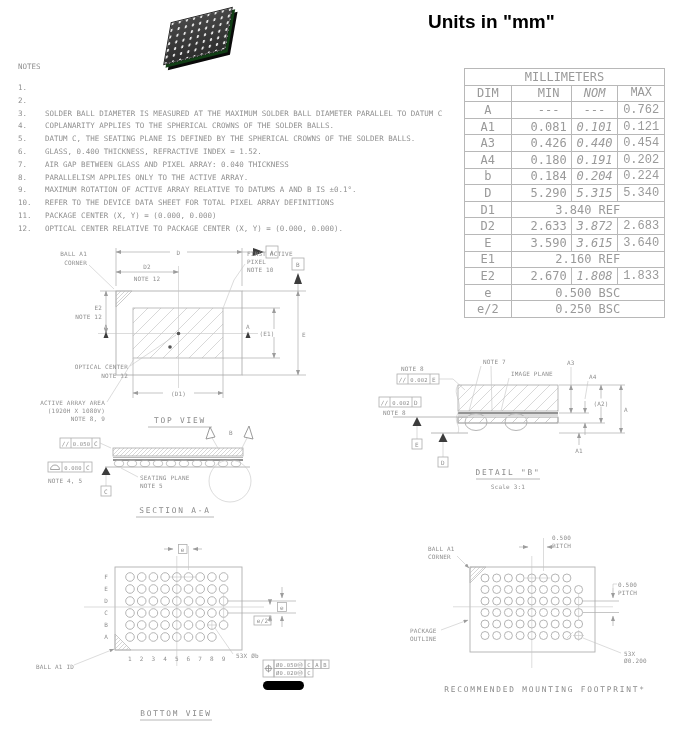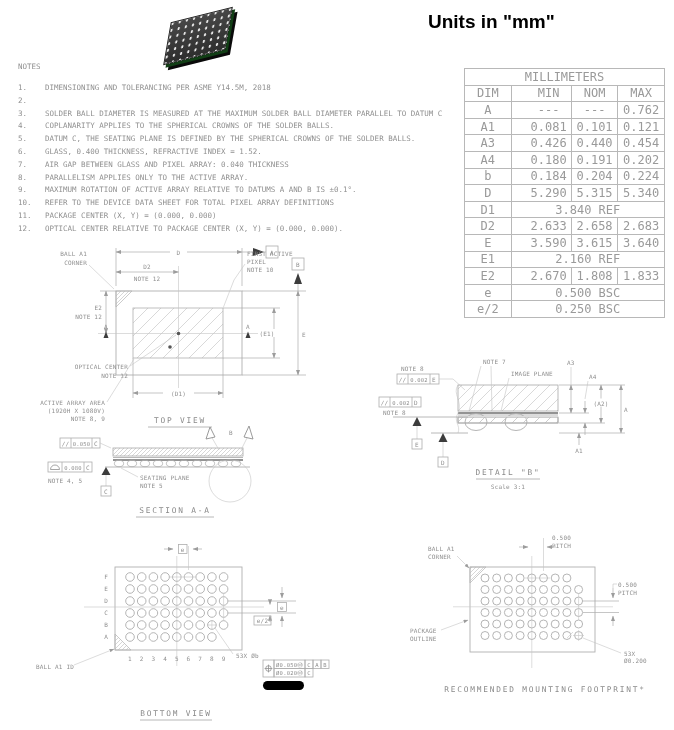--- a/index.html
+++ b/index.html
@@ -20,21 +20,21 @@
   
   #notes{position:absolute;left:18px;top:62px;width:450px;color:#909090;font-size:7.5px;}
   #notes .hd{margin-bottom:11px;}
   .note-row{display:flex;line-height:12.8px;}
   .note-num{width:27px;flex:none;}
   
   #dim-table{position:absolute;left:464px;top:68px;width:201px;border-collapse:collapse;
     font-size:12px;color:#9a9a9a;}
   #dim-table td{border:1px solid #b8b8b8;text-align:center;height:15.6px;padding:0;}
   #dim-table td.c1{width:54px;text-align:center;} #dim-table td.c2{width:47px;padding-left:15px;}
-  #dim-table td.c3{width:49px;} #dim-table td.c4{width:49px;}
+  #dim-table td.c3{width:49px;font-style:italic;} #dim-table td.c4{width:49px;font-family:Liberation Mono, monospace;}
   
   svg{position:absolute;overflow:visible;}
   svg text{font-family:"DejaVu Sans Mono",monospace;fill:#8f8f8f;font-size:6px;letter-spacing:.2px;}
   svg text.t55{font-size:5.5px;}
   svg text.vtitle{font-size:7.8px;letter-spacing:1.8px;fill:#8a8a8a;}
   .ln{stroke:#b0b0b0;stroke-width:.9;fill:none;}
   .thin{stroke:#c4c4c4;stroke-width:.6;fill:none;}
   .dim{stroke:#adadad;stroke-width:.7;fill:none;}
   .darkln{stroke:#6f6f6f;stroke-width:1.3;fill:none;}
   .boxed{stroke:#adadad;fill:none;stroke-width:.8;}
@@ -52,21 +52,20 @@
   <div class="top"></div>
 </div>
 
 <div id="main-title">Units in "mm"</div>
 
 <div id="notes">
   <div class="hd">NOTES</div>
   <div id="notes-list">
       <div class="note-row">
         <span class="note-num">1.</span>
-        <span>DIMENSIONING AND TOLERANCING PER ASME Y14.5M, 2018</span>
       </div>
       <div class="note-row">
         <span class="note-num">2.</span>
       </div>
       <div class="note-row">
         <span class="note-num">3.</span>
         <span>SOLDER BALL DIAMETER IS MEASURED AT THE MAXIMUM SOLDER BALL DIAMETER PARALLEL TO DATUM C</span>
       </div>
       <div class="note-row">
         <span class="note-num">4.</span>
@@ -154,21 +153,21 @@
         <td class="c3">5.315</td>
         <td class="c4">5.340</td>
       </tr>
       <tr>
         <td class="c1">D1</td>
         <td colspan="3">3.840 REF</td>
       </tr>
       <tr>
         <td class="c1">D2</td>
         <td class="c2">2.633</td>
-        <td class="c3">2.658</td>
+        <td class="c3">3.872</td>
         <td class="c4">2.683</td>
       </tr>
       <tr>
         <td class="c1">E</td>
         <td class="c2">3.590</td>
         <td class="c3">3.615</td>
         <td class="c4">3.640</td>
       </tr>
       <tr>
         <td class="c1">E1</td>

